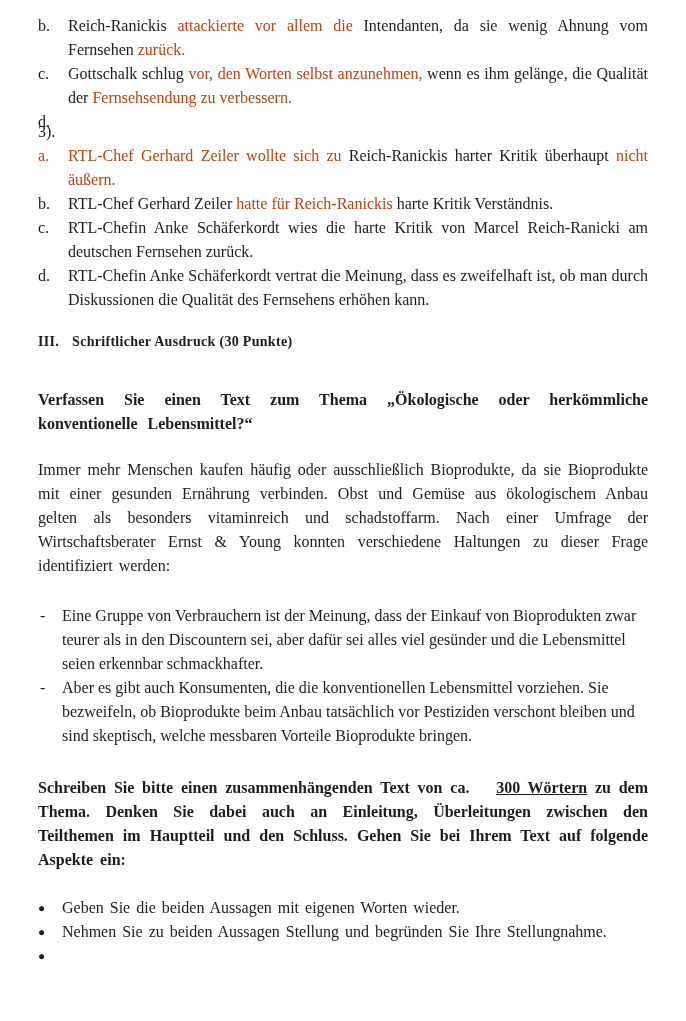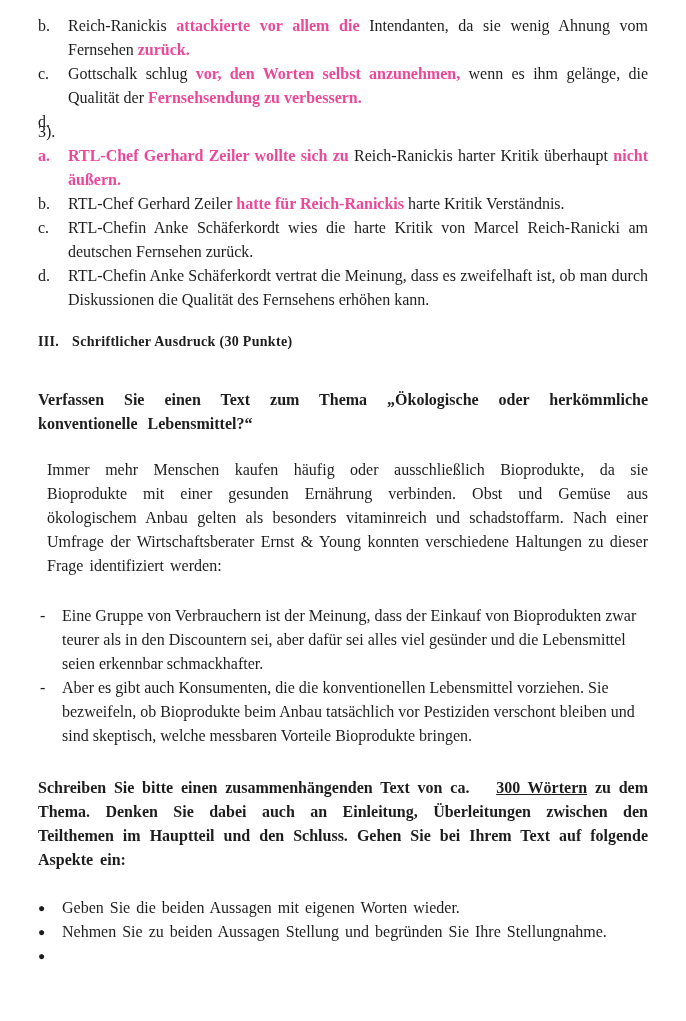--- a/index.html
+++ b/index.html
@@ -46,21 +46,21 @@
   h2.heading .hnum { margin-right: 13px; }
   p.prompt {
     font-weight: bold;
     text-align: justify;
     word-spacing: 6px;
     margin: 0 0 22px 0;
   }
   p.intro {
     text-align: justify;
     word-spacing: 2px;
-    margin: 0 0 26px 9px;
+    margin: 0 0 26px 0;
   }
   ul.dash { margin: 0 0 28px 0; }
   ul.dash li {
     position: relative;
     padding-left: 24px;
     text-align: left;
   }
   ul.dash .marker {
     position: absolute;
     left: 2px;
@@ -78,21 +78,21 @@
     padding-left: 24px;
     text-align: justify;
     word-spacing: 2px;
   }
   ul.disc .marker {
     position: absolute;
     left: 0;
     top: 0;
     font-size: 12px;
   }
-  .faded { color: #ec4899; font-weight: bold; }
+  .faded { color: #c2410c; }
 </style>
 </head>
 <body>
 
 <div class="page">
 
   <ol class="opts">
       <li><span class="marker">b.</span><span><span>Reich-Ranickis </span><span class="faded">attackierte vor allem die</span><span> Intendanten, da sie wenig Ahnung vom Fernsehen </span><span class="faded">zurück.</span></span></li>
       <li><span class="marker">c.</span><span><span>Gottschalk schlug </span><span class="faded">vor, den Worten selbst anzunehmen,</span><span> wenn es ihm gelänge, die Qualität der </span><span class="faded">Fernsehsendung zu verbessern.</span></span></li>
       <li><span class="marker">d.</span></li>

